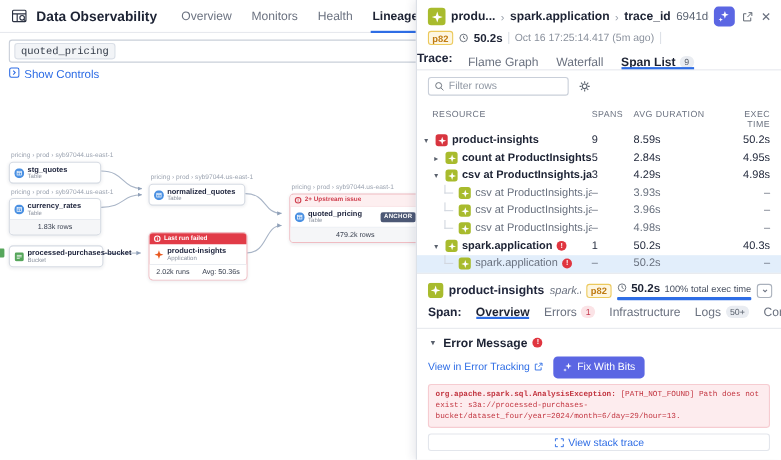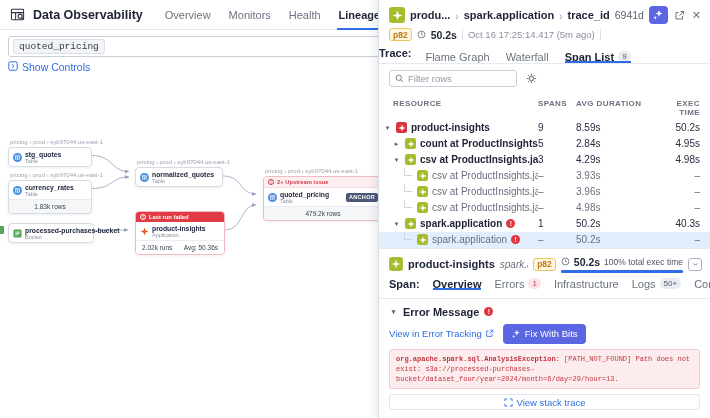--- a/index.html
+++ b/index.html
@@ -76,21 +76,21 @@
   .vtab.active::after { content:""; position:absolute; left:0; right:0; bottom:0; height:2px; background:#2e6de5; }
   .tbadge { font-size:8px; background:#e9ecf1; border-radius:7px; padding:1px 4px; color:#59606c; font-weight:normal; }
   .tbadge.red { background:#fbe3e6; color:#c53a4e; }
   .p-filter { display:flex; align-items:center; gap:9px; padding:6px 10px 0; }
   .filter-input { width:128px; height:17px; border:1px solid #c9cfd9; border-radius:3px;
     display:flex; align-items:center; gap:4px; padding:0 5px; }
   .ph { font-size:9.5px; color:#8f97a3; }
   .gear { display:flex; color:#5d6570; cursor:pointer; }
   .p-chips { display:flex; padding:5px 10px 0; overflow:hidden; flex-wrap:nowrap; }
   .ci { width:9px; height:9px; fill:none; stroke:#5d6570; stroke-width:.9; }
-  .p-thead { display:flex; padding:7px 10px 3px 4px; font-size:8px; font-weight:bold;
+  .p-thead { display:flex; padding:7px 10px 3px 4px; font-size:8px; font-weight:normal;
     color:#6b7280; letter-spacing:.4px; }
   .c-name { flex:1; min-width:0; }
   .p-thead .c-name { padding-left:10px; }
   .c-spans { width:38px; flex:none; }
   .c-avg { width:78px; flex:none; }
   .c-exec { width:46px; flex:none; text-align:right; }
   .trow { display:flex; align-items:center; height:16px; padding:0 10px 0 4px;
     font-size:10px; color:#68707e; cursor:pointer; }
   .trow.strong { color:#242b3e; }
   .trow.strong .rname { font-weight:bold; color:#1d2334; }

